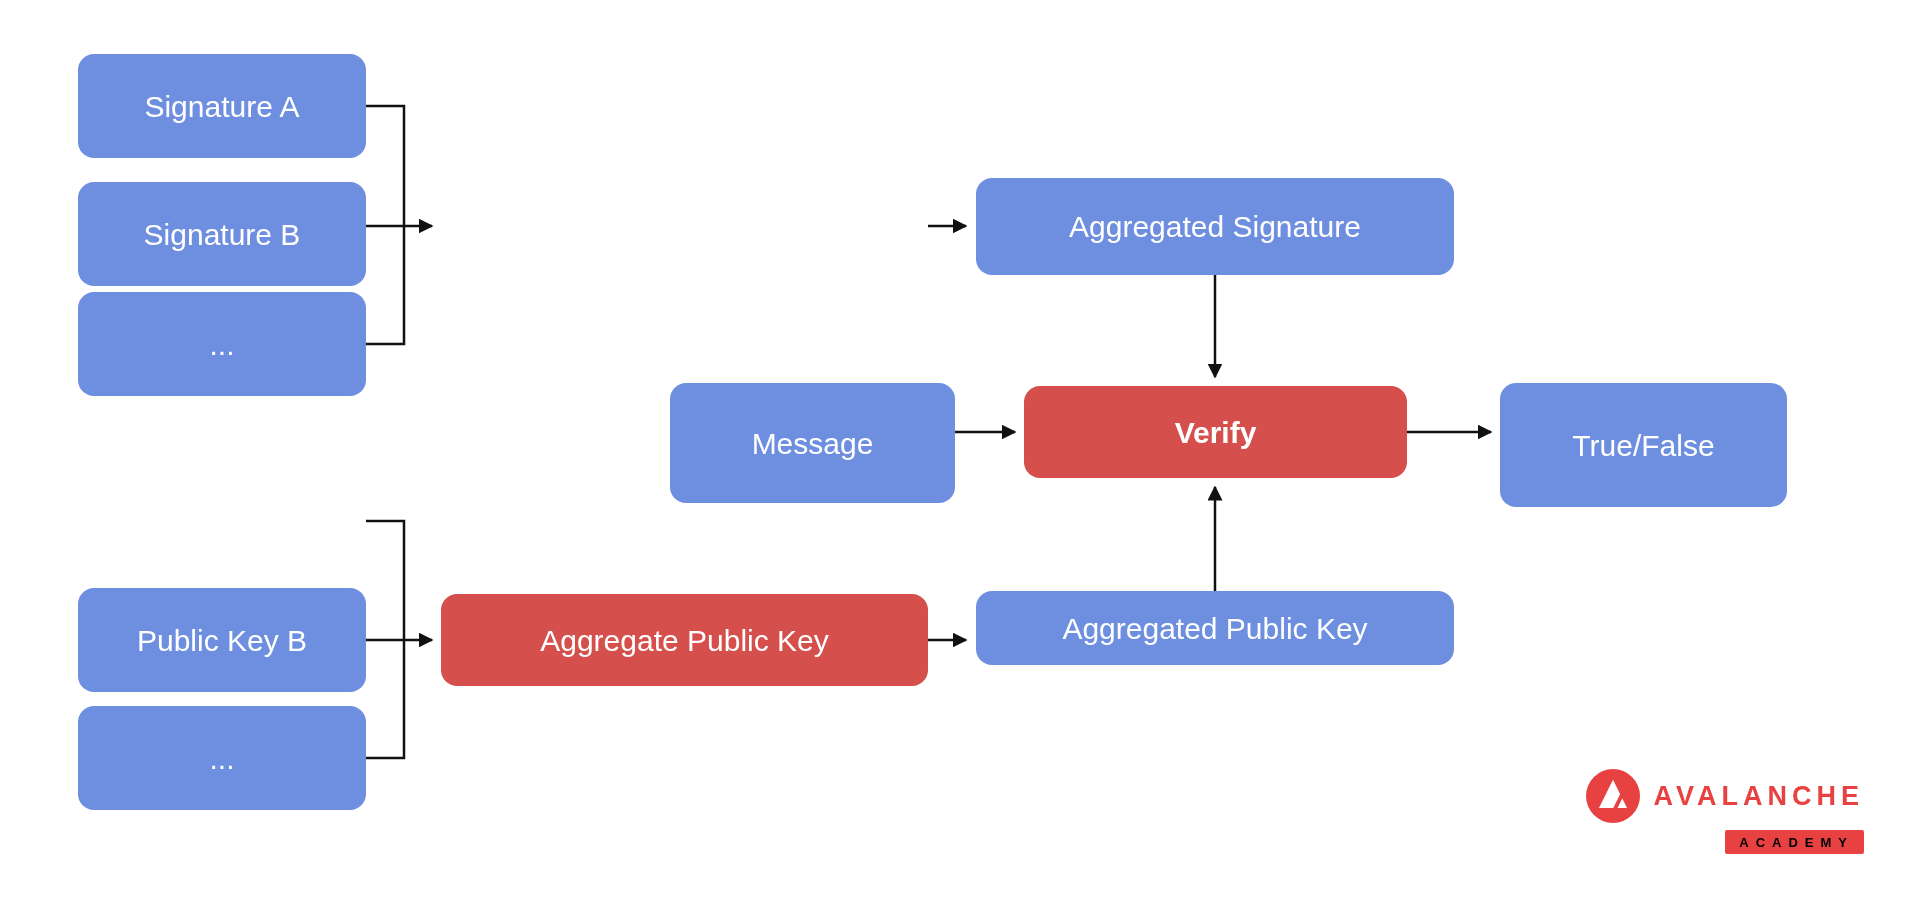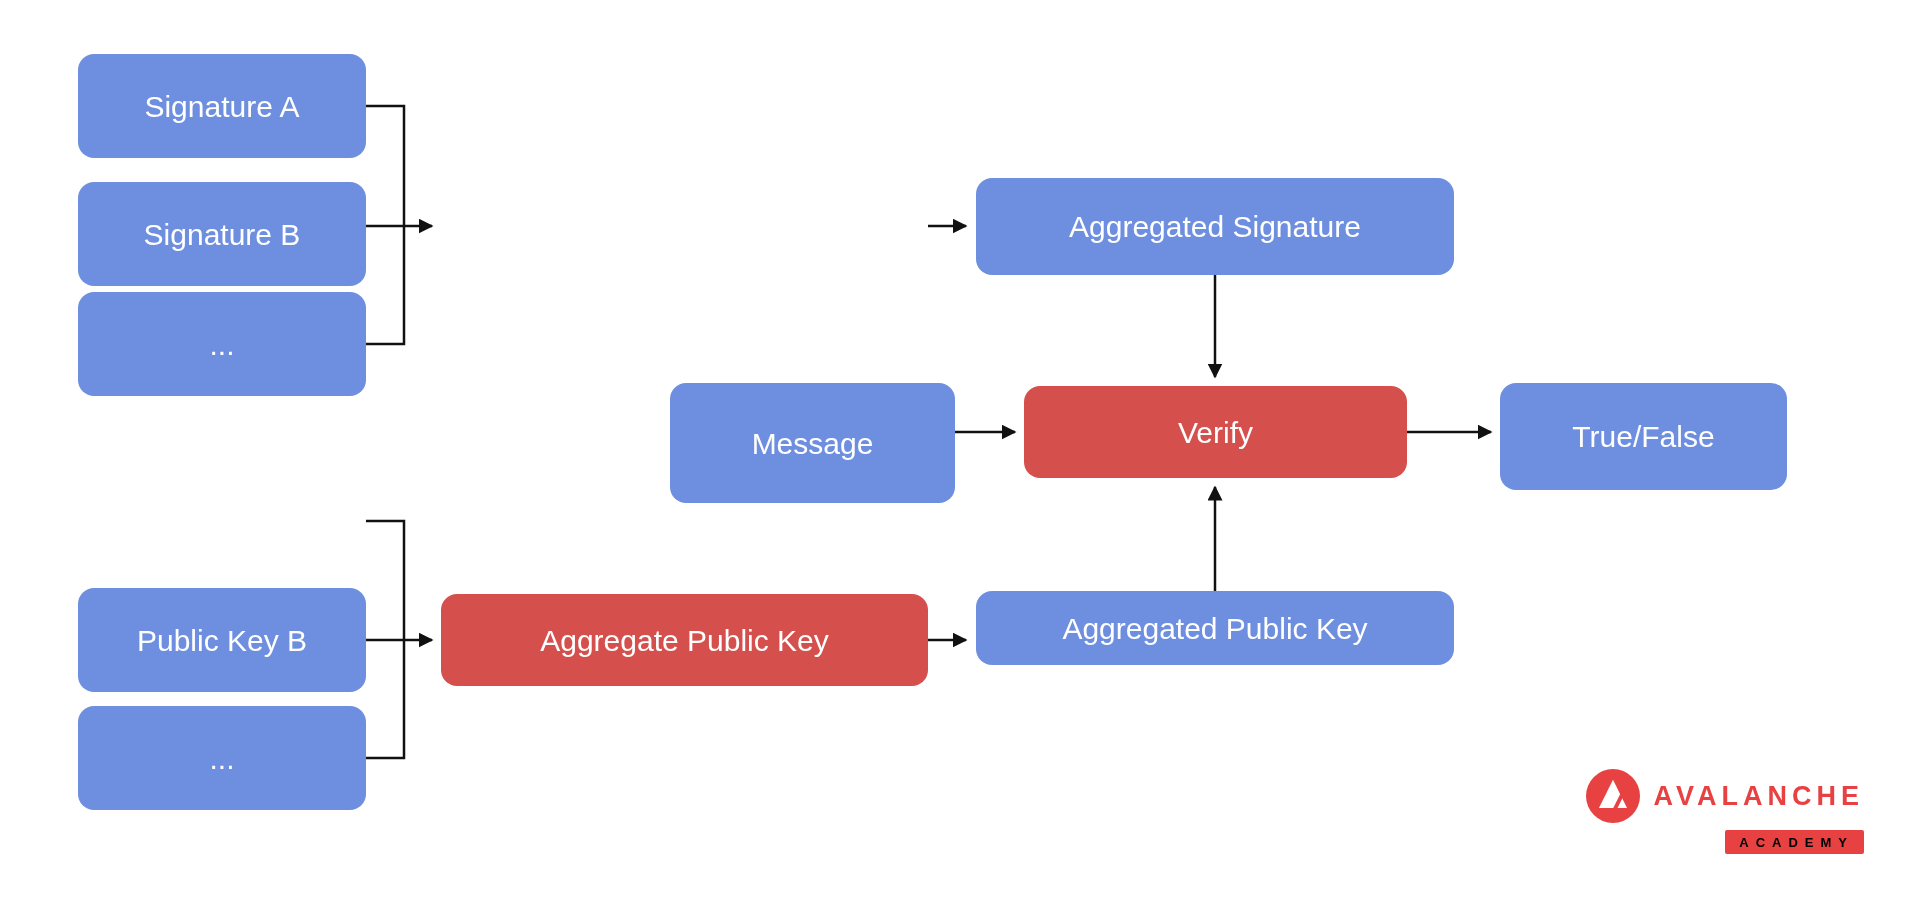--- a/index.html
+++ b/index.html
@@ -21,21 +21,21 @@
     justify-content: center;
     color: #ffffff;
     font-size: 30px;
     border-radius: 16px;
     text-align: left;
     line-height: 1.1;
     white-space: nowrap;
   }
   .node.blue { background: var(--blue, #6E8FE0); }
   .node.red  { background: var(--red, #D5504C); }
-  .node.bold { font-weight: normal; }
+  .node.bold { font-weight: bold; }
   #arrow-layer {
     position: absolute;
     left: 0; top: 0;
     width: 1920px; height: 904px;
     pointer-events: none;
   }
   
   #logo {
     position: absolute;
     right: 56px;
@@ -99,21 +99,21 @@
   </svg>
 
   <div class="node blue" style="left:78px; top:54px; width:288px; height:104px;">Signature A</div>
   <div class="node blue" style="left:78px; top:182px; width:288px; height:104px;">Signature B</div>
   <div class="node blue" style="left:78px; top:292px; width:288px; height:104px;">...</div>
 
   <div class="node blue" style="left:976px; top:178px; width:478px; height:97px;">Aggregated Signature</div>
 
   <div class="node blue" style="left:622px; top:383px; width:285px; height:120px;margin-left:48px;">Message</div>
   <div class="node red bold" style="left:1024px; top:386px; width:383px; height:92px;">Verify</div>
-  <div class="node blue" style="left:1500px; top:383px; width:287px; height:107px;">True/False</div>
+  <div class="node blue" style="left:1500px; top:383px; width:287px; height:124px;">True/False</div>
 
   <div class="node blue" style="left:78px; top:588px; width:288px; height:104px;">Public Key B</div>
   <div class="node blue" style="left:78px; top:706px; width:288px; height:104px;">...</div>
 
   <div class="node red" style="left:441px; top:594px; width:487px; height:92px;">Aggregate Public Key</div>
   <div class="node blue" style="left:976px; top:591px; width:478px; height:74px;">Aggregated Public Key</div>
 
   <div id="logo">
     <div class="logo-row">
       <svg class="logo-mark" viewBox="0 0 100 100" xmlns="http://www.w3.org/2000/svg">

